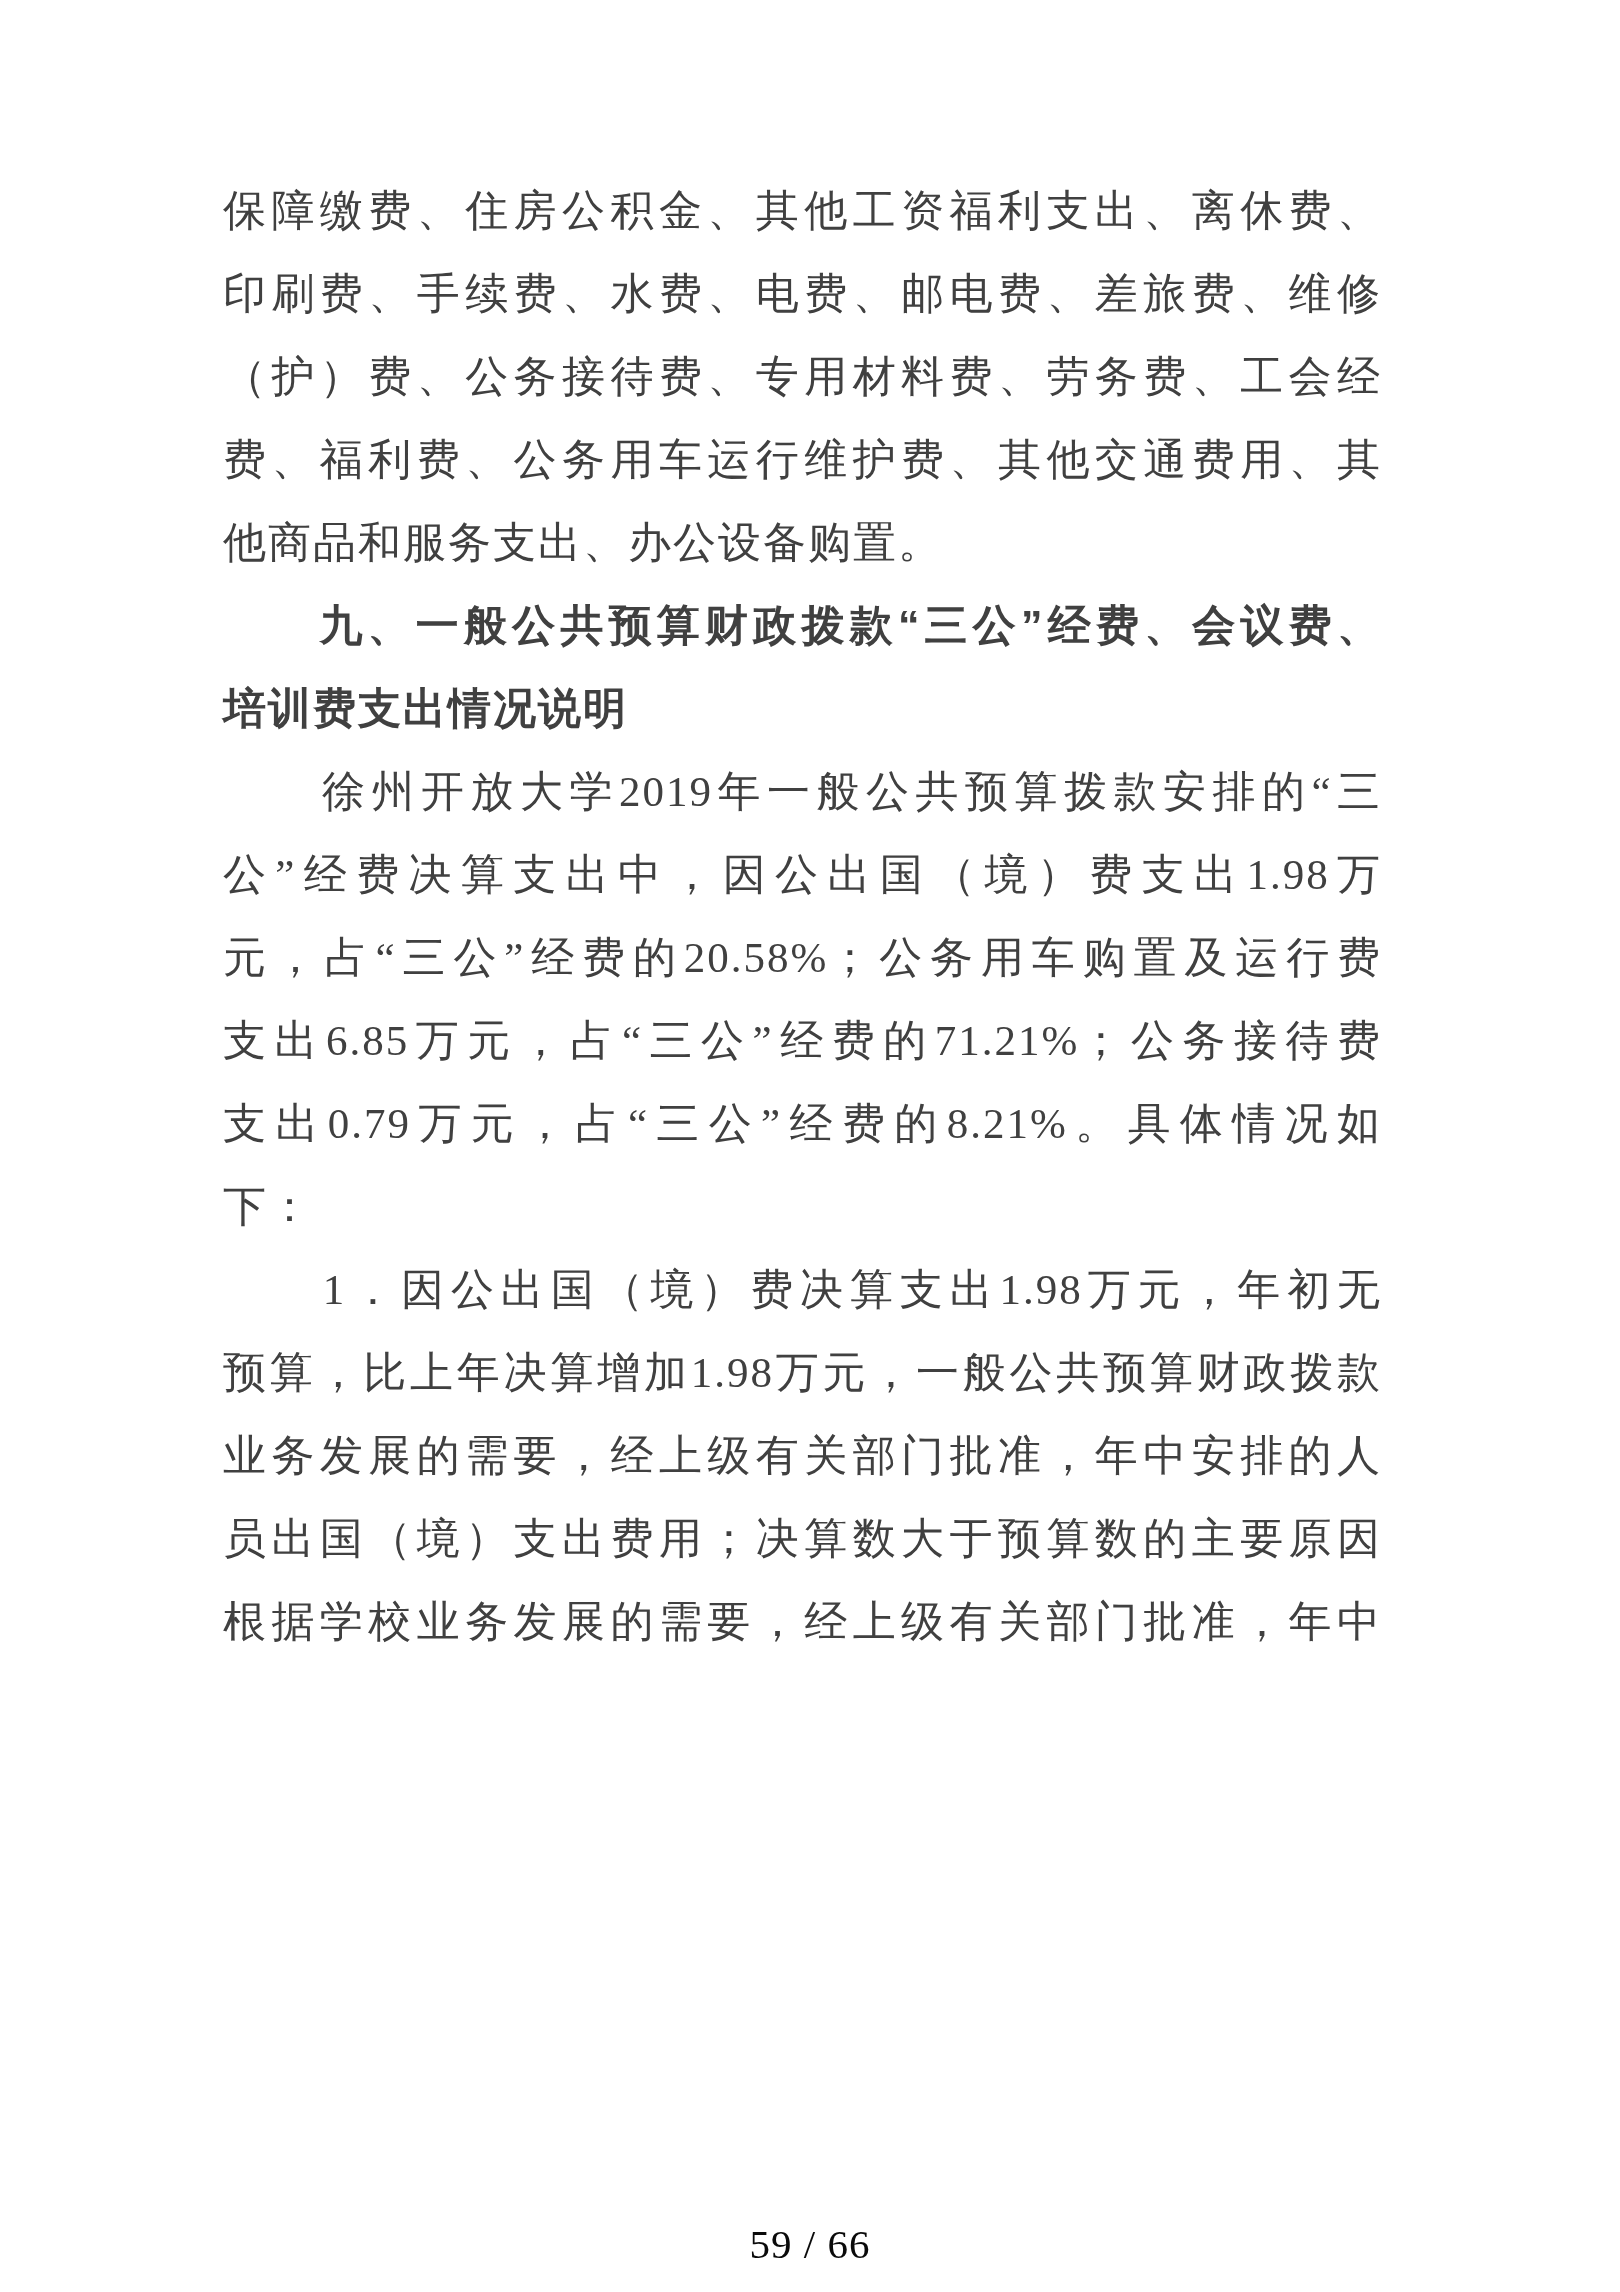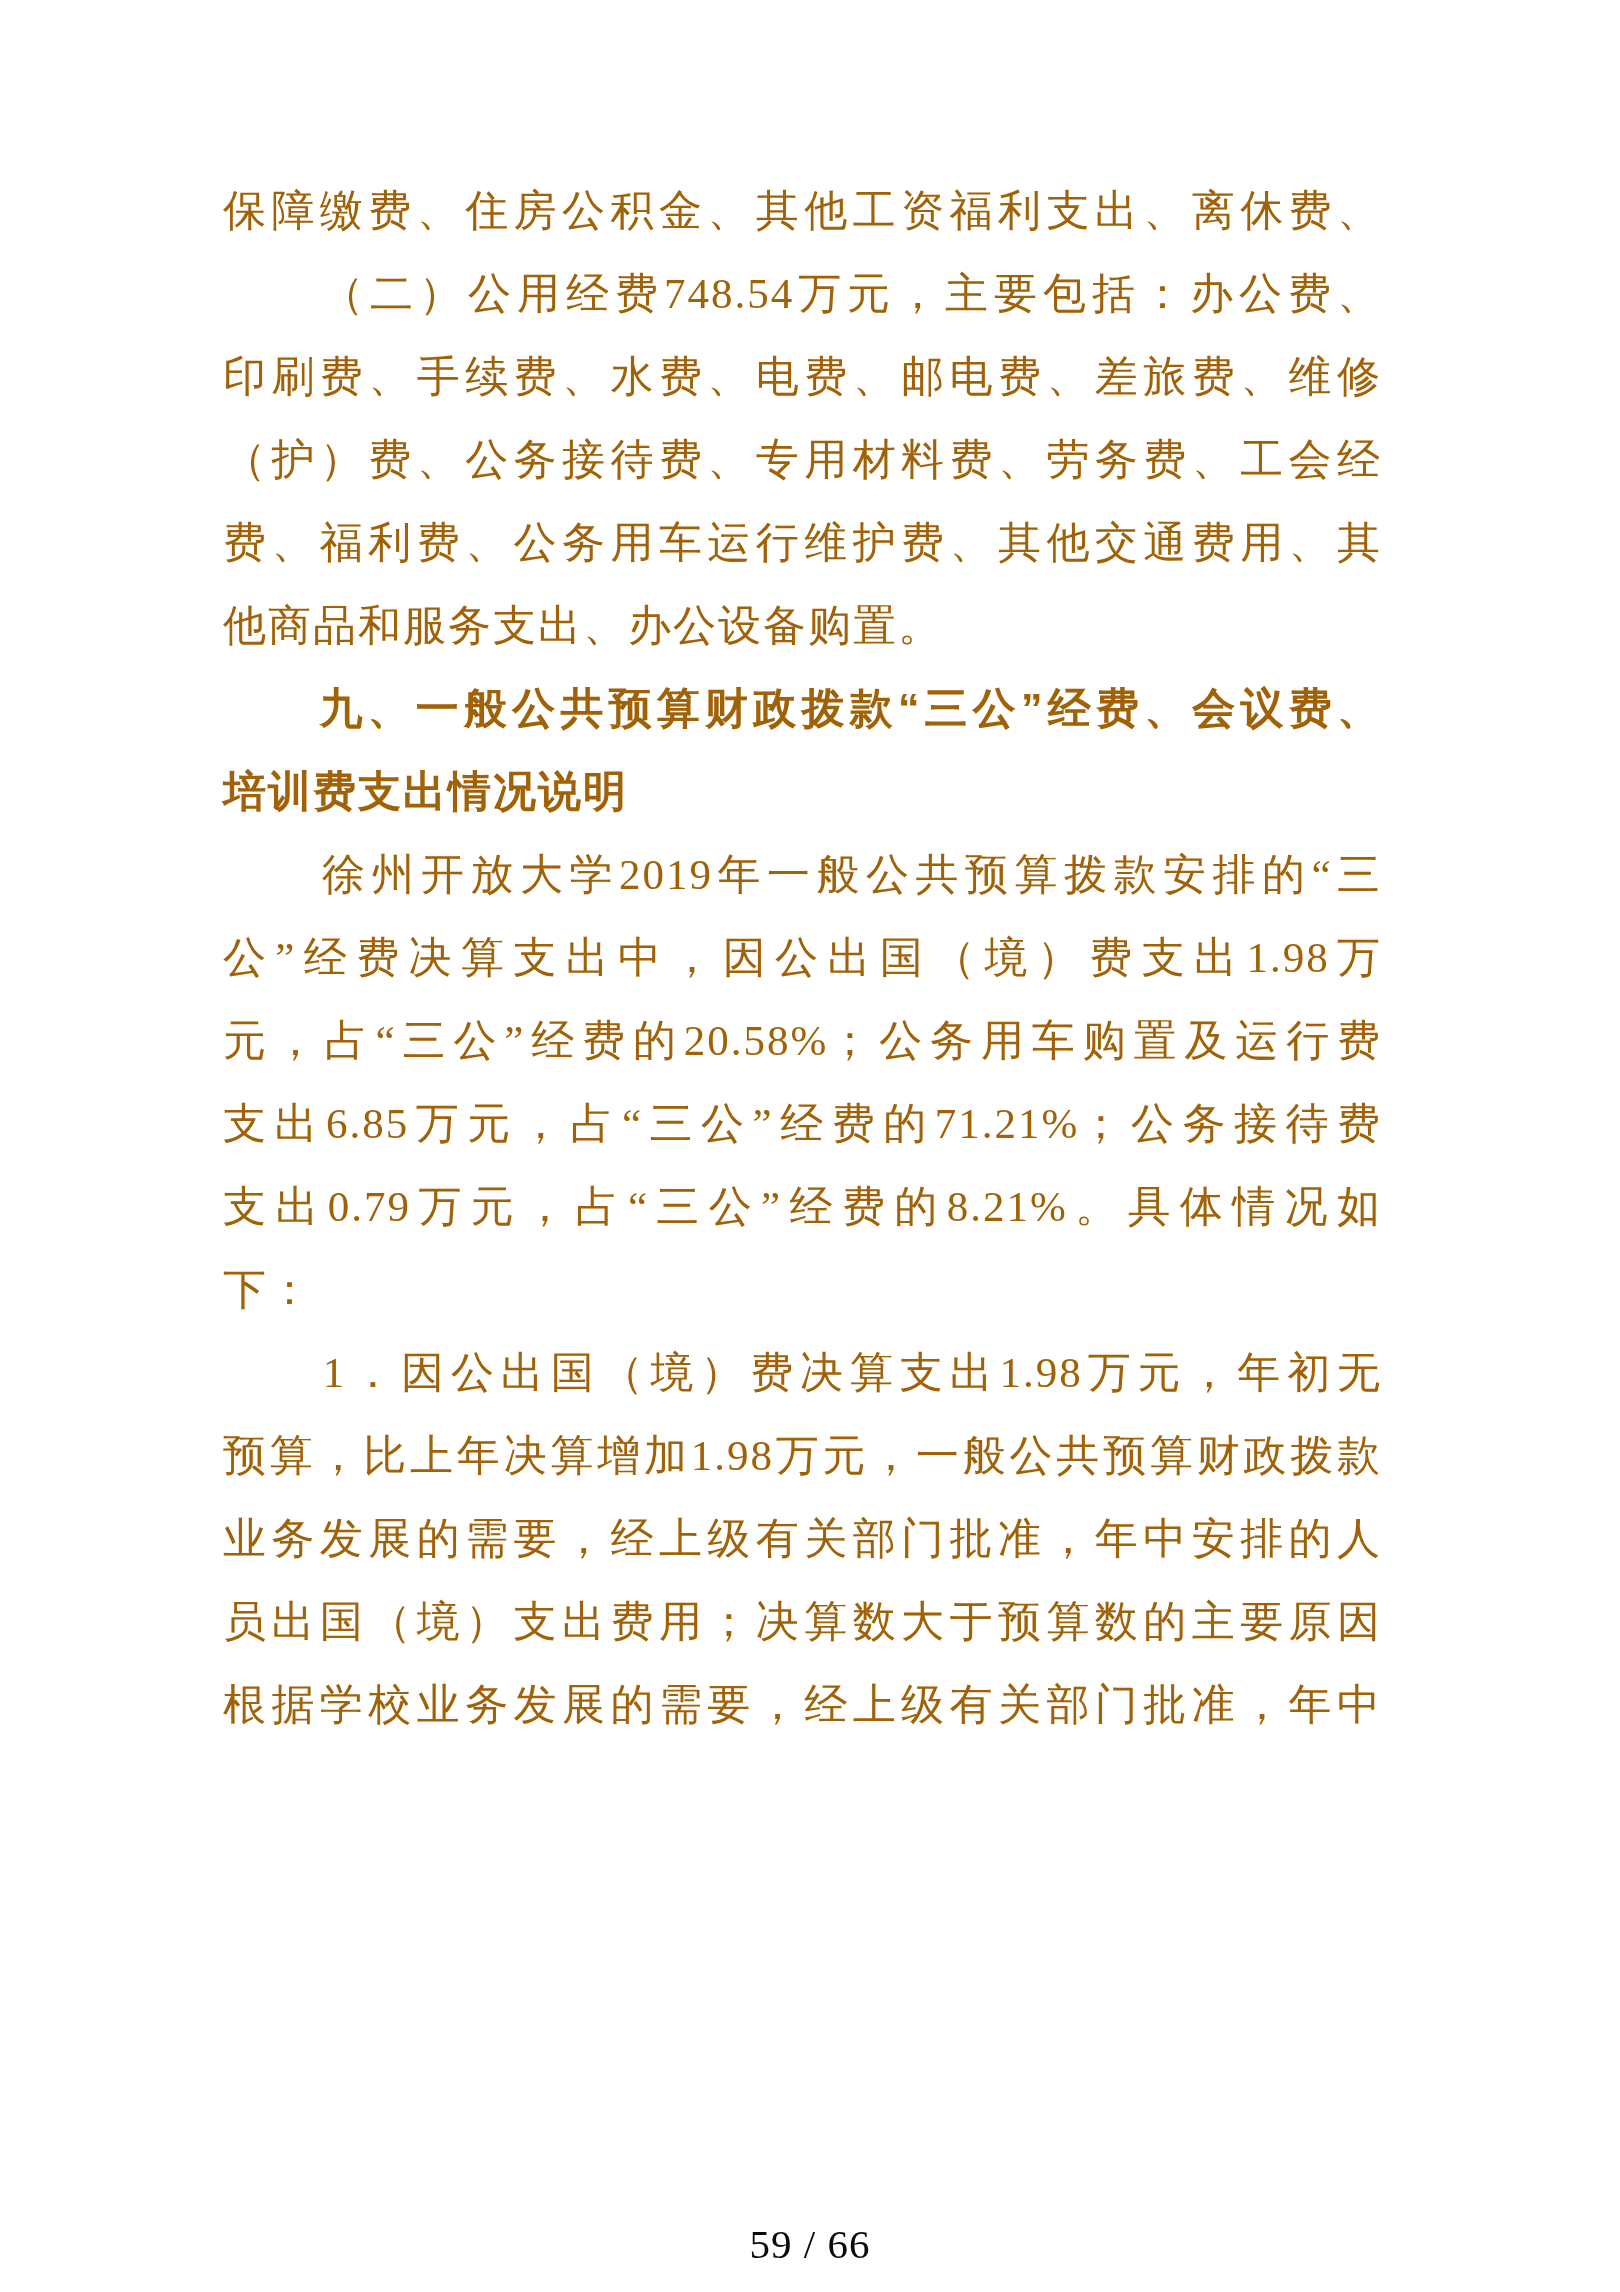--- a/index.html
+++ b/index.html
@@ -22,21 +22,21 @@
     top: 169px;
     width: 1159px;
   }
   .line {
     font-size: 43px;
     line-height: 83px;
     height: 83px;
     letter-spacing: 2px;
     white-space: pre;
     text-align: left;
-    color: #a16207;
+    color: #404040;
   }
   .line.justify {
     white-space: normal;
     text-align: justify;
     text-align-last: justify;
     text-justify: inter-character;
   }
   .line.bold-heading {
     font-family: "Liberation Sans", "DejaVu Sans", sans-serif;
     font-weight: 700;
@@ -55,21 +55,20 @@
   }
 </style>
 </head>
 <body>
 
 <div class="page">
 
   <div class="text-block">
 
   <div class="line justify">保障缴费、住房公积金、其他工资福利支出、离休费、</div>
-      <div class="line justify">　　（二）公用经费748.54万元，主要包括：办公费、</div>
       <div class="line justify">印刷费、手续费、水费、电费、邮电费、差旅费、维修</div>
       <div class="line justify">（护）费、公务接待费、专用材料费、劳务费、工会经</div>
       <div class="line justify">费、福利费、公务用车运行维护费、其他交通费用、其</div>
       <div class="line">他商品和服务支出、办公设备购置。</div>
       <div class="line justify bold-heading">　　九、一般公共预算财政拨款“三公”经费、会议费、</div>
       <div class="line bold-heading">培训费支出情况说明</div>
       <div class="line justify">　　徐州开放大学2019年一般公共预算拨款安排的“三</div>
       <div class="line justify">公”经费决算支出中，因公出国（境）费支出1.98万</div>
       <div class="line justify">元，占“三公”经费的20.58%；公务用车购置及运行费</div>
       <div class="line justify">支出6.85万元，占“三公”经费的71.21%；公务接待费</div>

